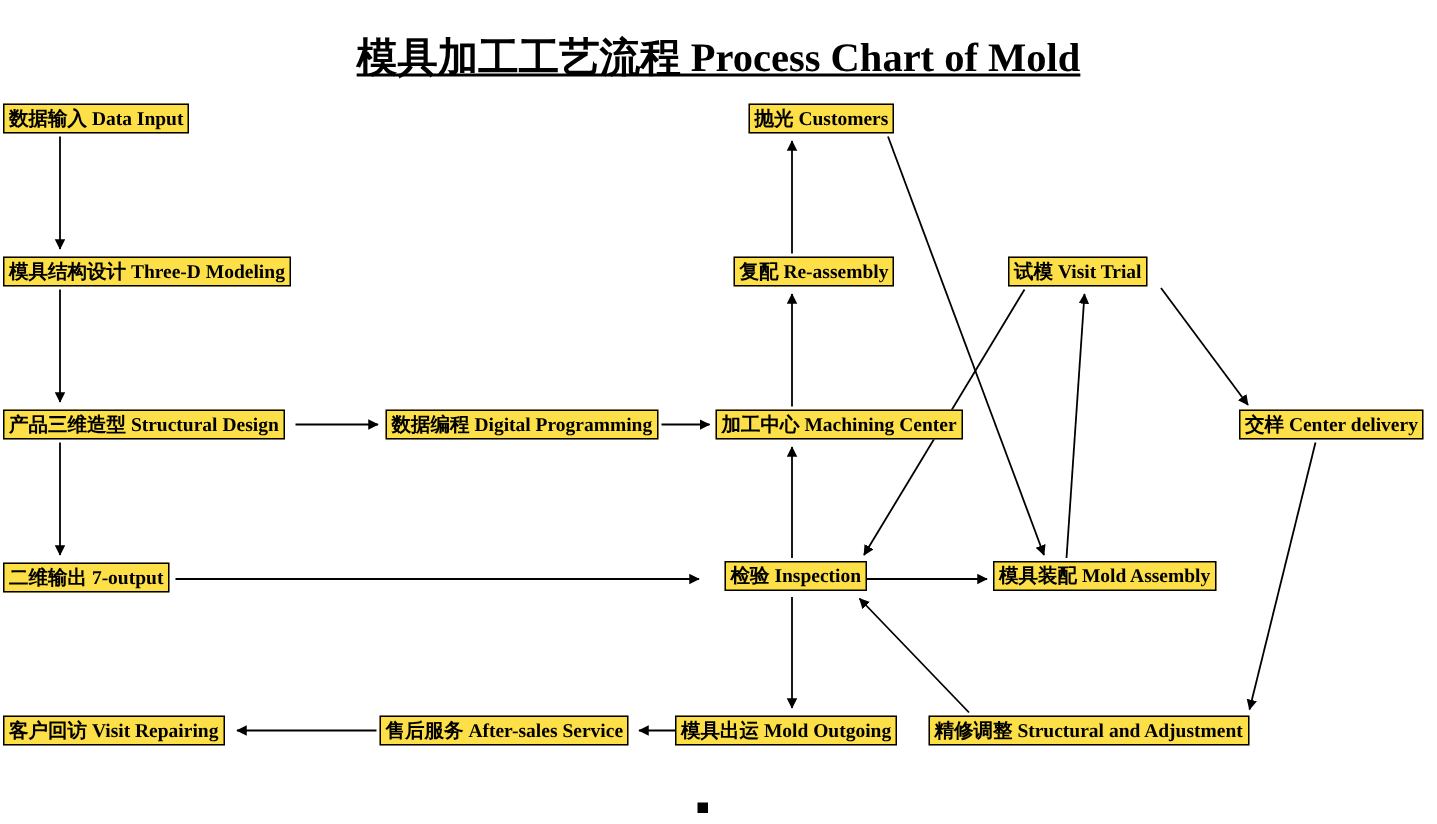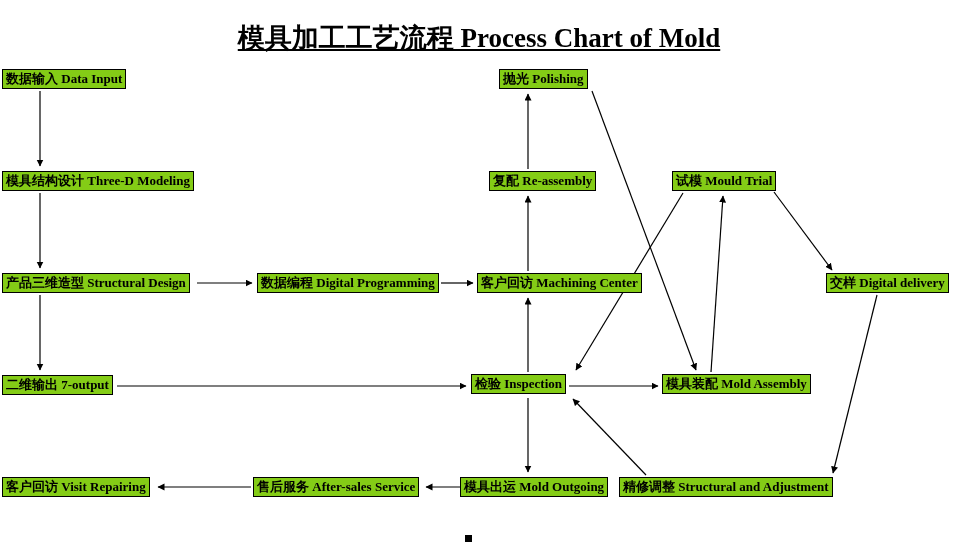--- a/index.html
+++ b/index.html
@@ -6,21 +6,21 @@
   body{
     width:958px;height:549px;background:#ffffff;position:relative;overflow:hidden;
     font-family:"Liberation Serif","DejaVu Serif",serif;color:#000;
   }
   .title{
     position:absolute;top:20px;left:0;width:100%;text-align:center;
     font-size:27px;font-weight:bold;text-decoration:underline;color:#000;
     z-index:3;
   }
   .node{
-    position:absolute;border:1px solid #000;background:#84cc16;color:#000;
+    position:absolute;border:1px solid #000;background:#fde047;color:#000;
     font-weight:bold;font-size:13px;line-height:16px;padding:1px 3px;
     white-space:nowrap;z-index:2;
   }
   svg.arrows{position:absolute;left:0;top:0;z-index:1;}
   svg.arrows line{stroke:#000;stroke-width:1.2;}
   .bullet{position:absolute;width:7px;height:7px;background:#000;z-index:2;}
 </style>
 </head>
 <body>
 
@@ -53,33 +53,33 @@
 
   <line x1="592" y1="91" x2="696" y2="370" marker-end="url(#ah)"></line>
   <line x1="683" y1="193" x2="576" y2="370" marker-end="url(#ah)"></line>
   <line x1="711" y1="372" x2="723" y2="196" marker-end="url(#ah)"></line>
   <line x1="774" y1="192" x2="832" y2="270" marker-end="url(#ah)"></line>
   <line x1="877" y1="295" x2="833" y2="473" marker-end="url(#ah)"></line>
   <line x1="646" y1="475" x2="573" y2="399" marker-end="url(#ah)"></line>
 </svg>
 
 <div class="node" style="left:2px;top:69px">数据输入 Data Input</div>
-<div class="node" style="left:499px;top:69px">抛光 Polishing</div>
+<div class="node" style="left:499px;top:69px">抛光 Customers</div>
 
 <div class="node" style="left:2px;top:171px">模具结构设计 Three-D Modeling</div>
 <div class="node" style="left:489px;top:171px">复配 Re-assembly</div>
-<div class="node" style="left:672px;top:171px">试模 Mould Trial</div>
+<div class="node" style="left:672px;top:171px">试模 Visit Trial</div>
 
 <div class="node" style="left:2px;top:273px">产品三维造型 Structural Design</div>
 <div class="node" style="left:257px;top:273px">数据编程 Digital Programming</div>
-<div class="node" style="left:477px;top:273px">客户回访 Machining Center</div>
-<div class="node" style="left:826px;top:273px">交样 Digital delivery</div>
+<div class="node" style="left:477px;top:273px">加工中心 Machining Center</div>
+<div class="node" style="left:826px;top:273px">交样 Center delivery</div>
 
 <div class="node" style="left:2px;top:375px">二维输出 7-output</div>
-<div class="node" style="left:471px;top:374px">检验 Inspection</div>
+<div class="node" style="left:483px;top:374px">检验 Inspection</div>
 <div class="node" style="left:662px;top:374px">模具装配 Mold Assembly</div>
 
 <div class="node" style="left:2px;top:477px">客户回访 Visit Repairing</div>
 <div class="node" style="left:253px;top:477px">售后服务 After-sales Service</div>
-<div class="node" style="left:460px;top:477px">模具出运 Mold Outgoing</div>
+<div class="node" style="left:450px;top:477px">模具出运 Mold Outgoing</div>
 <div class="node" style="left:619px;top:477px">精修调整 Structural and Adjustment</div>
 
 <div class="bullet" style="left:465px;top:535px"></div>
 
 </body></html>

